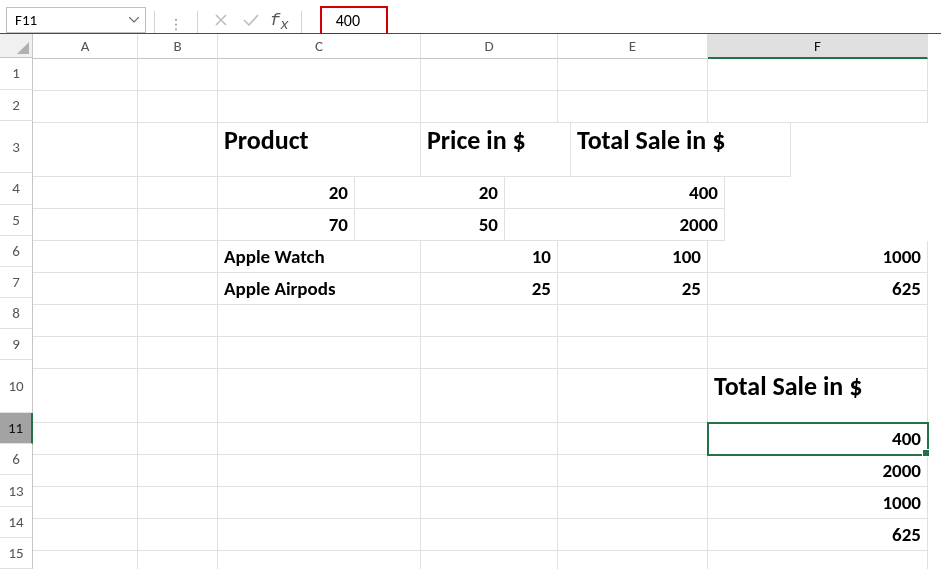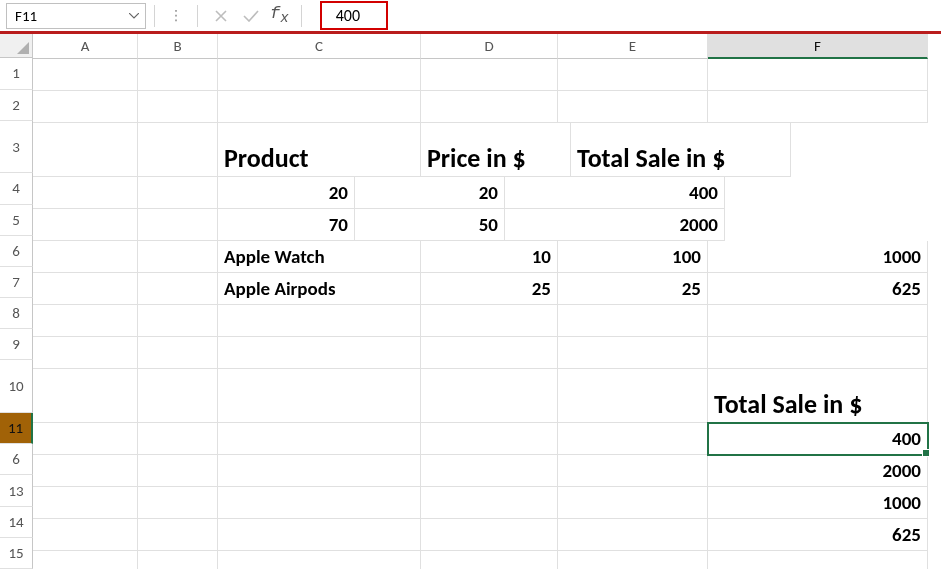--- a/index.html
+++ b/index.html
@@ -7,23 +7,23 @@
     font-family: Calibri, Arial, sans-serif;
     font-size: 15px;
     color: #000;
     background: #fff;
     width: 941px;
     height: 569px;
     overflow: hidden;
   }
   .formula-bar {
     display: flex;
-    align-items: center;
+    align-items: flex-end;
     height: 34px;
-    border-bottom: 3px solid #b91c1c;
+    border-bottom: 1px solid #b91c1c;
     background: #fff;
   }
   .name-box {
     width: 140px;
     height: 26px;
     border: 1px solid #c0c0c0;
     margin-left: 6px;
     display: flex;
     align-items: center;
     justify-content: space-between;
@@ -107,21 +107,21 @@
     border-right: 1px solid #c6c6c6;
     border-bottom: 1px solid #e0e0e0;
     display: flex;
     align-items: center;
     justify-content: center;
     font-size: 15px;
     color: #555;
     background: #fff;
   }
   .rh.tall { height: 54px; }
-  .rh.active { background: #a16207; border-right: 2px solid #217346; font-weight: 500; color:#111;}
+  .rh.active { background: #a3a3a3; border-right: 2px solid #217346; font-weight: 500; color:#111;}
   .grid-area { flex: 1; overflow: hidden; }
   .col-headers {
     display: flex;
     height: 25px;
   }
   .ch {
     border-right: 1px solid #e0e0e0;
     border-bottom: 1px solid #c6c6c6;
     background: #fff;
     display: flex;
@@ -144,21 +144,21 @@
     border-right: 1px solid #e0e0e0;
     border-bottom: 1px solid #e0e0e0;
     display: flex;
     align-items: center;
     padding: 0 6px;
     font-size: 19px;
     white-space: nowrap;
     overflow: visible;
   }
   .cell.num { justify-content: flex-end; }
-  .hdr { font-weight: 700; font-size: 26px; align-items: flex-end; padding-bottom: 2px;}
+  .hdr { font-weight: 700; font-size: 26px; align-items: flex-end; padding-bottom: 20px;}
   .selected-cell {
     outline: 2px solid #217346;
     outline-offset: -1px;
     position: relative;
     z-index: 2;
   }
   .selected-cell::after {
     content: "";
     position: absolute;
     right: -3px;

